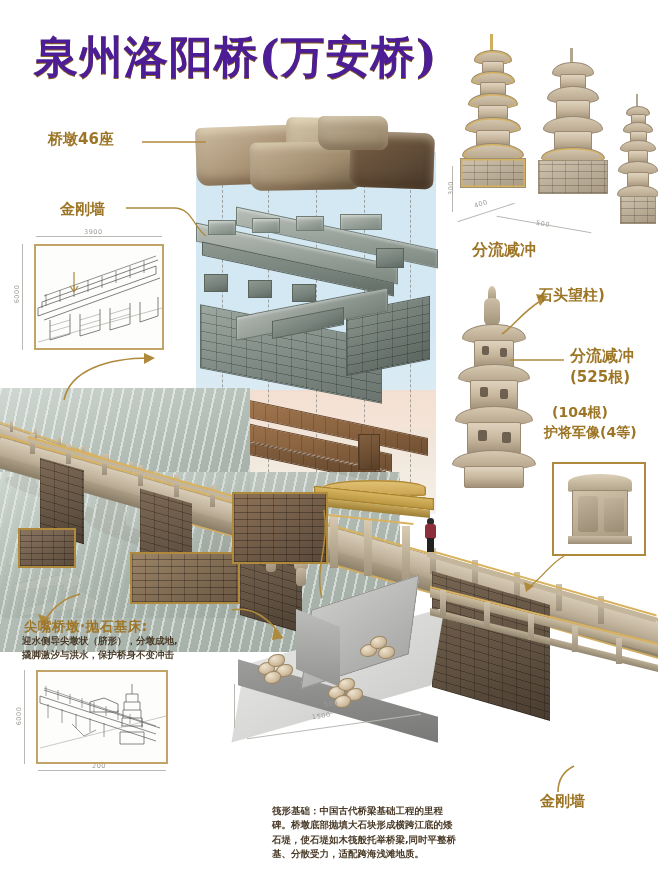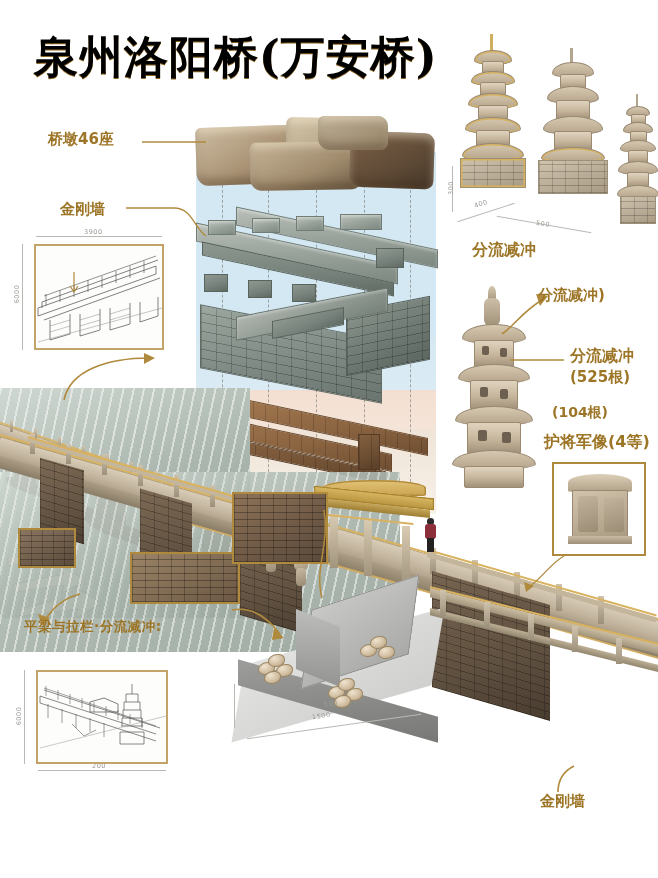--- a/index.html
+++ b/index.html
@@ -10,21 +10,21 @@
     overflow:hidden;position:relative;
   }
   .stage{position:absolute;inset:0;width:658px;height:878px;overflow:hidden;}
   .abs{position:absolute;}
 
   
   #title{
     left:34px;top:28px;
     font-family:"DejaVu Serif","Liberation Serif",serif;
     font-size:44px;font-weight:bold;letter-spacing:1px;
-    color:#000000;white-space:nowrap;
+    color:#4c1d95;white-space:nowrap;
     text-shadow:0 1px 0 #8d6420;
   }
 
   
   .gold-lab{
     font-family:"DejaVu Sans","Liberation Sans",sans-serif;
     color:#9d7526;font-weight:bold;white-space:nowrap;
   }
   .brown-body{
     color:#4a3b28;font-size:9.5px;line-height:1.45;
@@ -385,21 +385,23 @@
     <div style="width:100%;height:100%;background:
       repeating-linear-gradient(0deg,rgba(0,0,0,.3) 0 1px,transparent 1px 7px),
       repeating-linear-gradient(90deg,rgba(0,0,0,.24) 0 1px,transparent 1px 13px),
       linear-gradient(150deg,#8d7257,#59483a);"></div>
   </div>
 
   <svg class="abs" style="left:24px;top:592px;" width="60" height="34">
     <path d="M56,2 C40,6 28,16 20,30" stroke="#b08a3c" stroke-width="1.6" fill="none"></path>
     <path d="M14,22 L18,33 L26,26 Z" fill="#b08a3c"></path>
   </svg>
-  <div class="abs gold-lab" style="left:24px;top:618px;font-size:13.5px;letter-spacing:.5px;">平梁与拉栏·分流减冲:</div>
+  <div class="abs gold-lab" style="left:24px;top:618px;font-size:13.5px;letter-spacing:.5px;">尖嘴桥墩·抛石基床:</div>
+  <div class="abs brown-body" style="left:22px;top:634px;width:215px;white-space:pre-line;font-weight:bold;">迎水侧导尖墩状（脐形），分墩成地,
+撬脚激汐与洪水，保护桥身不变冲击</div>
 
   <div class="abs" style="left:18px;top:666px;width:170px;height:112px;">
     <div class="abs dimline" style="left:6px;top:4px;width:1px;height:94px;"></div>
     <div class="abs dimtxt" style="left:-8px;top:46px;transform:rotate(-90deg);">6000</div>
     <div class="abs dimline" style="left:20px;top:104px;width:128px;height:1px;"></div>
     <div class="abs dimtxt" style="left:74px;top:96px;">200</div>
 
     <div class="abs sketchbox" style="left:18px;top:4px;width:132px;height:94px;">
       <svg width="128" height="90" viewBox="0 0 128 90">
         <g stroke="#4a4a48" stroke-width=".65" fill="none">
@@ -478,20 +480,21 @@
 
   <svg class="abs" style="left:230px;top:600px;" width="60" height="44">
     <path d="M2,10 C22,6 38,18 50,34" stroke="#b08a3c" stroke-width="1.6" fill="none"></path>
     <path d="M44,28 L54,38 L42,40 Z" fill="#b08a3c"></path>
   </svg>
 
   <svg class="abs" style="left:300px;top:508px;" width="40" height="92">
     <path d="M22,90 C14,60 30,36 24,2" stroke="#b08a3c" stroke-width="1.5" fill="none"></path>
   </svg>
 
+  <div class="abs brown-body" style="left:272px;top:804px;width:188px;font-weight:bold;line-height:1.5;">筏形基础：中国古代桥梁基础工程的里程碑。桥墩底部抛填大石块形成横跨江底的矮石堤，使石堤如木筏般托举桥梁,同时平整桥基、分散受力，适配跨海浅滩地质。</div>
 
   <svg class="abs" style="left:540px;top:764px;" width="40" height="30">
     <path d="M34,2 C22,8 18,18 18,28" stroke="#b08a3c" stroke-width="1.6" fill="none"></path>
   </svg>
   <div class="abs gold-lab" style="left:540px;top:792px;font-size:15px;">金刚墙</div>
 
   <div class="abs" style="left:452px;top:28px;width:206px;height:200px;">
 
     <div class="abs" style="left:10px;top:6px;width:62px;height:150px;">
       <div class="abs" style="left:28px;top:0;width:3px;height:20px;background:#cfae5d;"></div>
@@ -560,30 +563,30 @@
     <div class="abs" style="left:32px;top:101px;width:8px;height:10px;background:#6d6050;border-radius:2px;"></div>
     <div class="abs" style="left:52px;top:103px;width:8px;height:10px;background:#6d6050;border-radius:2px;"></div>
     <div class="abs" style="left:30px;top:144px;width:9px;height:11px;background:#6d6050;border-radius:2px;"></div>
     <div class="abs" style="left:54px;top:146px;width:9px;height:11px;background:#6d6050;border-radius:2px;"></div>
   </div>
 
   <svg class="abs" style="left:500px;top:292px;" width="56" height="44">
     <path d="M2,42 C14,34 22,20 42,8" stroke="#b08a3c" stroke-width="1.6" fill="none"></path>
     <path d="M36,2 L48,4 L40,14 Z" fill="#b08a3c"></path>
   </svg>
-  <div class="abs gold-lab" style="left:538px;top:286px;font-size:15px;">分流减冲)</div>
+  <div class="abs gold-lab" style="left:538px;top:286px;font-size:15px;">石头望柱)</div>
 
   <svg class="abs" style="left:508px;top:352px;" width="60" height="16">
     <path class="lead" d="M2,8 L56,8"></path>
   </svg>
   <div class="abs gold-lab" style="left:570px;top:346px;font-size:16px;">分流减冲</div>
   <div class="abs gold-lab" style="left:570px;top:368px;font-size:15px;">(525根)</div>
 
   <div class="abs gold-lab" style="left:552px;top:404px;font-size:14px;">(104根)</div>
-  <div class="abs gold-lab" style="left:544px;top:424px;font-size:16px;margin-top:8px;">护将军像(4等)</div>
+  <div class="abs gold-lab" style="left:544px;top:424px;font-size:14px;">护将军像(4等)</div>
 
   <div class="abs photoframe" style="left:552px;top:462px;width:94px;height:94px;">
     <div class="abs" style="left:14px;top:10px;width:64px;height:18px;background:linear-gradient(180deg,#ddd0b8,#b0a188);border-radius:48% 48% 8% 8%;"></div>
     <div class="abs" style="left:18px;top:26px;width:56px;height:48px;background:linear-gradient(160deg,#d3c5ad,#a89a80);box-shadow:inset 0 0 0 1px #988a72;"></div>
     <div class="abs" style="left:24px;top:32px;width:20px;height:36px;background:linear-gradient(160deg,#c2b49c,#9b8d75);border-radius:3px;"></div>
     <div class="abs" style="left:50px;top:34px;width:20px;height:34px;background:linear-gradient(160deg,#c2b49c,#9b8d75);border-radius:3px;"></div>
     <div class="abs" style="left:14px;top:72px;width:64px;height:8px;background:linear-gradient(180deg,#c9bba3,#9e9078);"></div>
   </div>
   <svg class="abs" style="left:520px;top:554px;" width="48" height="40">
     <path class="lead" d="M44,2 C30,10 24,22 8,34"></path>

